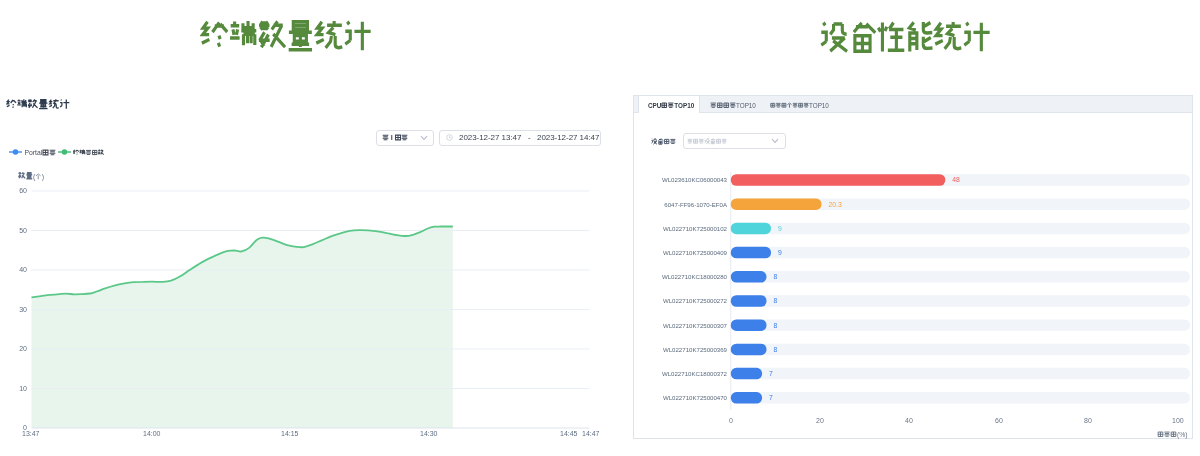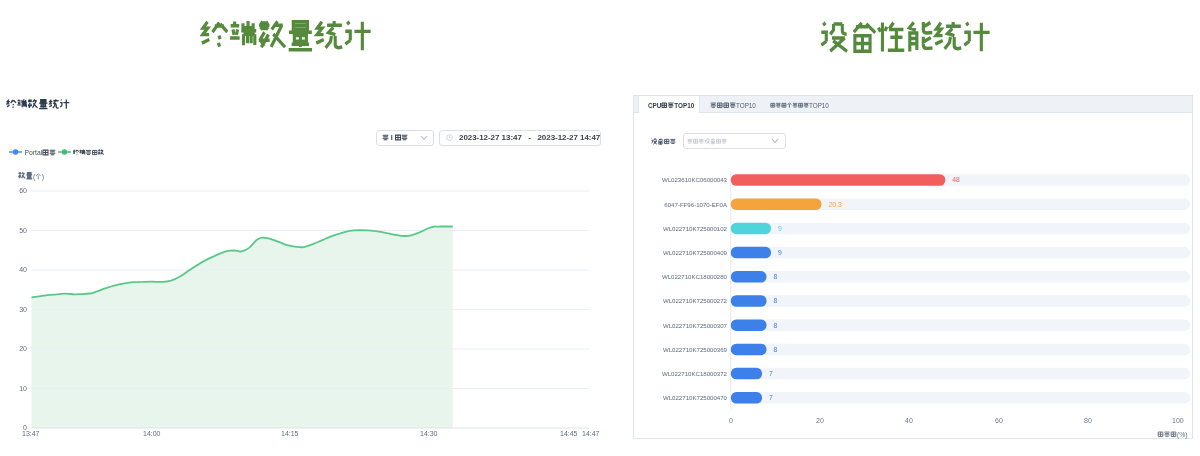--- a/index.html
+++ b/index.html
@@ -102,21 +102,21 @@
 </svg>
 <svg class="abs" style="left:420px;top:135px" width="8" height="6" viewBox="0 0 8 6">
     <path d="M1,1.2 L4,4.4 L7,1.2" fill="none" stroke="#b8bdc7" stroke-width="1.1"></path>
   </svg>
 
 <div class="abs" style="left:438.5px;top:129.5px;width:162px;height:16px;border:1px solid #dcdfe6;border-radius:3px;box-sizing:border-box;"></div>
 <svg class="abs" style="left:446px;top:134px" width="7" height="7" viewBox="0 0 14 14">
     <circle cx="7" cy="7" r="5.6" fill="none" stroke="#c0c5cf" stroke-width="1.4"></circle>
     <path d="M7,4 V7.3 H9.6" fill="none" stroke="#c0c5cf" stroke-width="1.3"></path>
   </svg>
-<div class="abs" style="left:459px;top:130px;width:142px;height:15px;line-height:15px;font-size:8px;color:#3a424e;font-weight:bold;letter-spacing:-0.05px;">2023-12-27 13:47&nbsp;&nbsp;&nbsp;-&nbsp;&nbsp;&nbsp;2023-12-27 14:47</div>
+<div class="abs" style="left:459px;top:130px;width:142px;height:15px;line-height:15px;font-size:8px;color:#3a424e;font-weight:normal;letter-spacing:-0.05px;">2023-12-27 13:47&nbsp;&nbsp;&nbsp;-&nbsp;&nbsp;&nbsp;2023-12-27 14:47</div>
 
 <svg class="abs" style="left:8px;top:148px" width="100" height="8" viewBox="0 0 100 8">
   <line x1="1" y1="4" x2="14" y2="4" stroke="#3e8bf2" stroke-width="1.4"></line>
   <circle cx="7.5" cy="4" r="2.8" fill="#3e8bf2"></circle>
   <line x1="50" y1="4" x2="63" y2="4" stroke="#40bc74" stroke-width="1.4"></line>
   <circle cx="56.5" cy="4" r="2.8" fill="#40bc74"></circle>
 </svg>
 <div class="abs fx" style="left:24.5px;top:148px;height:8px;font-size:6.8px;color:#454c57;">Portal<svg class="cj" style="color:#454c57" width="14" height="7" viewBox="0 0 56 28">
       <g stroke-width="4.2">
         <use href="#gA"></use>

